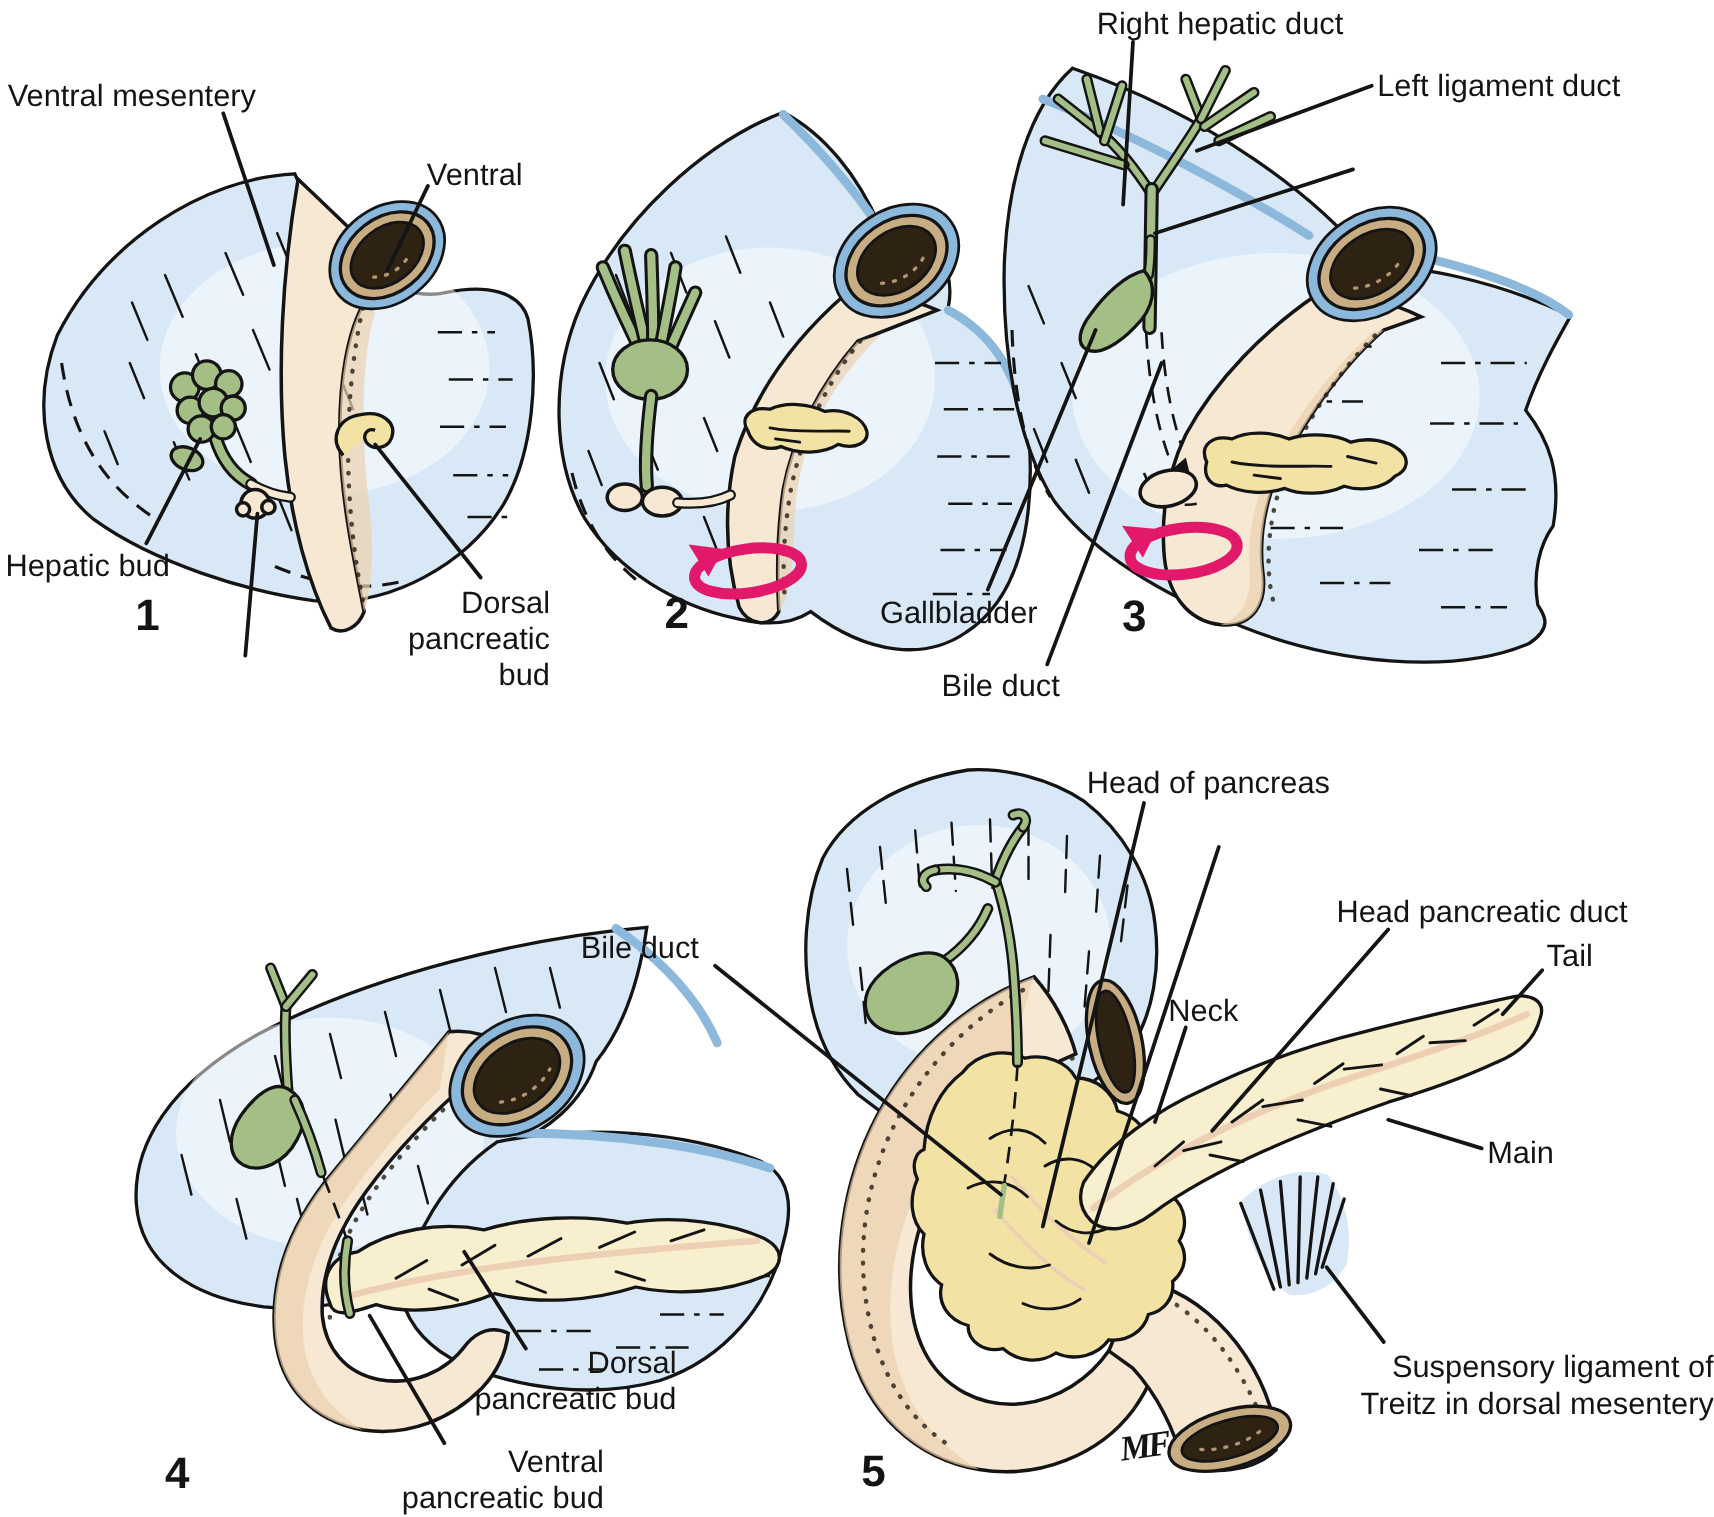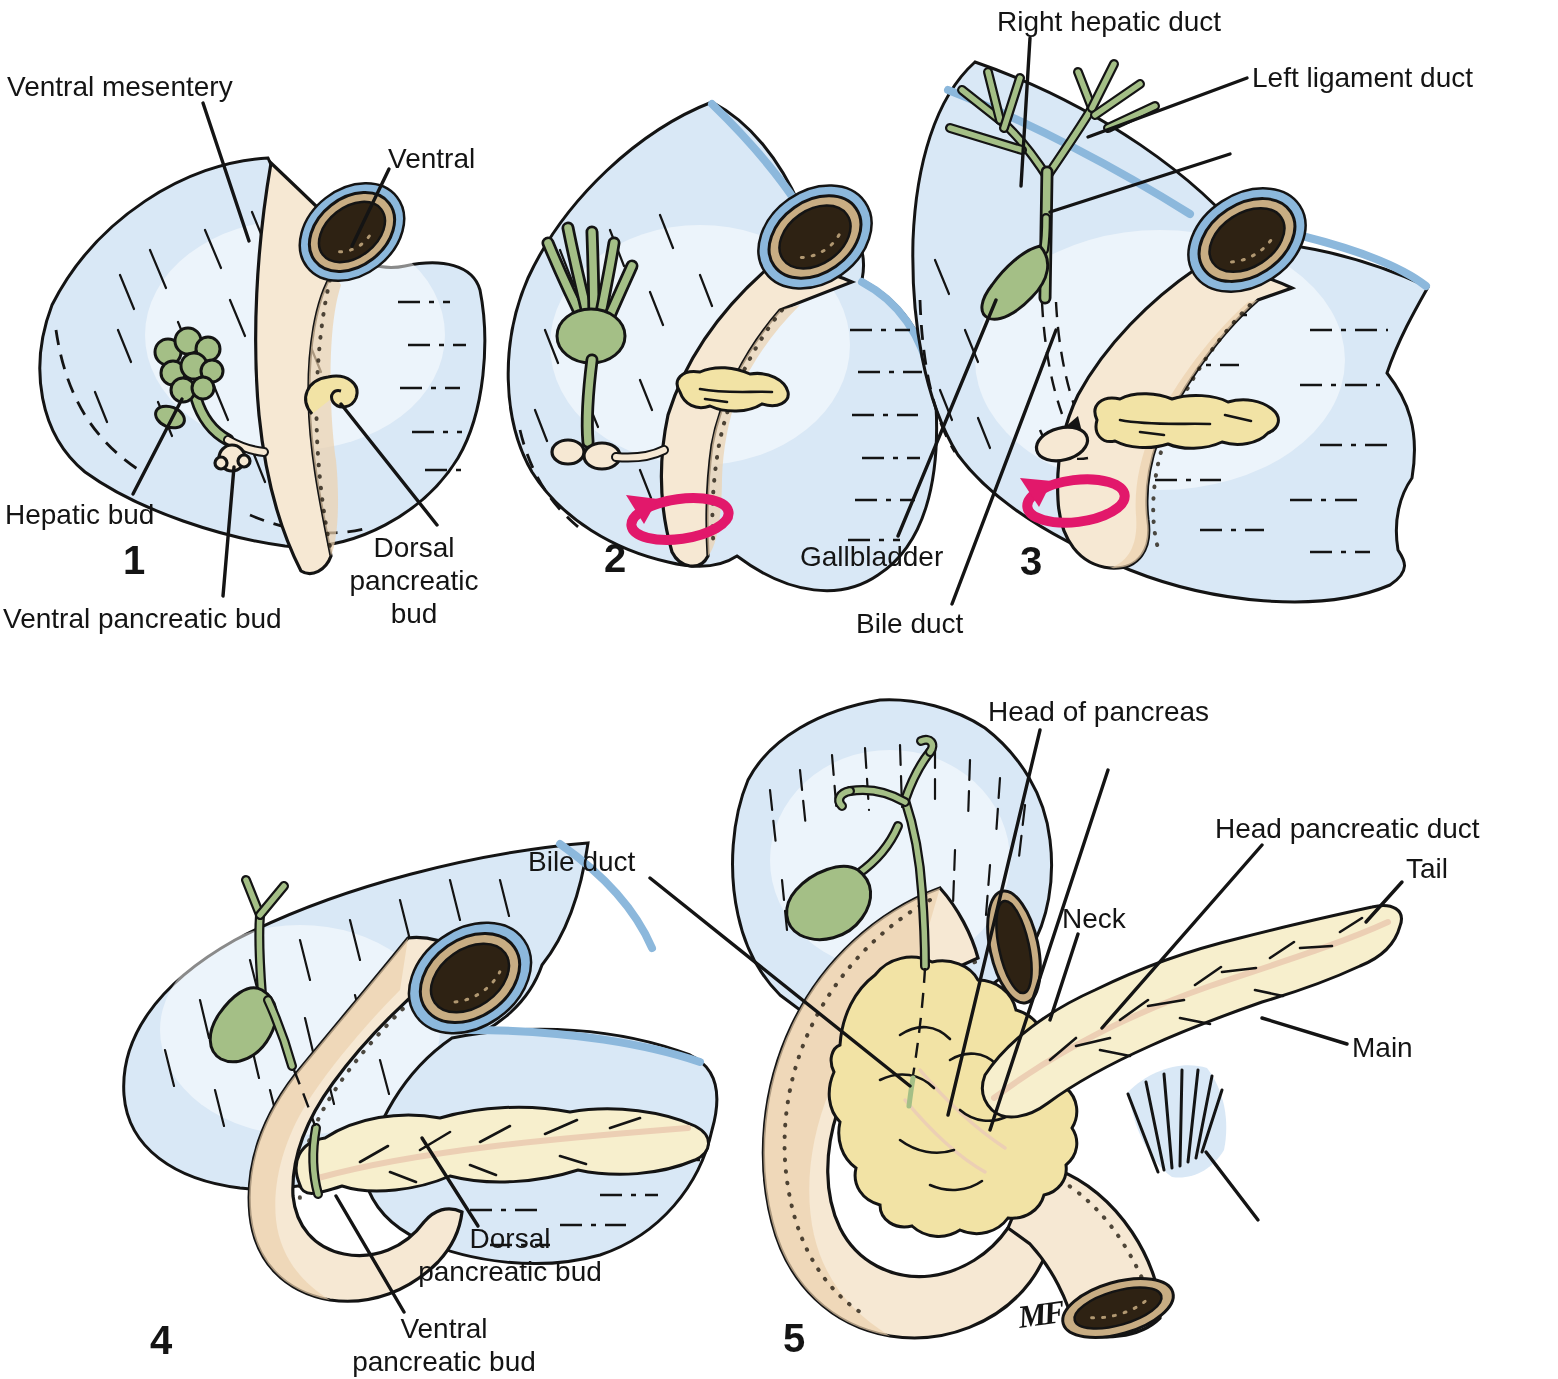--- a/index.html
+++ b/index.html
@@ -1,21 +1,21 @@
 <!DOCTYPE html>
 <html style="--ink: #141414; --mesentery: #d9e8f6; --mesedge: #8cb8dc; --gut: #f6e8d3; --gutshade: #ecd2ae; --green: #a4bf86; --yellow: #f2e3a5; --yellow2: #f7efcd; --pduct: #eccfb4; --pink: #e2186b; --rim: #c8ad83; --lumen: #2e2213;"><head>
 <meta charset="utf-8">
 <style>
   html,body{margin:0;padding:0;background:#fff}
   #stage{position:relative;width:1558px;height:1379px;background:#fff;overflow:hidden;
          font-family:"Liberation Sans",sans-serif;color:var(--ink)}
   #art{position:absolute;left:0;top:0}
   .lbl{position:absolute;font-size:28px;line-height:1.18;color:var(--ink);white-space:nowrap}
   .lbl .ln{display:block}
-  .center{text-align:center;white-space:normal}
+  .center{text-align:right;white-space:normal}
   .num{position:absolute;font-size:40px;font-weight:bold;color:var(--ink)}
   .sig{position:absolute;font:italic 700 32px "Liberation Serif",serif;color:var(--ink);
        transform:rotate(-8deg);letter-spacing:-3px}
   
   .mes{fill:var(--mesentery);stroke:var(--ink);stroke-width:3}
   .hl{fill:#ffffff;opacity:.5;stroke:none}
   .edge{fill:none;stroke:var(--mesedge);stroke-width:8;stroke-linecap:round}
   .hatch{fill:none;stroke:var(--ink);stroke-width:2.2;stroke-linecap:round}
   .dashrow{fill:none;stroke:var(--ink);stroke-width:2.4;stroke-dasharray:22 9 5 9}
   .dashedge{fill:none;stroke:var(--ink);stroke-width:2.8;stroke-dasharray:15 10}
@@ -424,21 +424,20 @@
     <line class="leader" x1="1078" y1="934" x2="1050" y2="1020"></line>
     <line class="leader" x1="1347" y1="1044" x2="1262" y2="1018"></line>
     <line class="leader" x1="1258" y1="1220" x2="1206" y2="1152"></line>
   </g>
 </svg>
 
   <div class="lbl" style="left:7px;top:70px">Ventral mesentery</div>
   <div class="lbl" style="left:388px;top:142px">Ventral</div>
   <div class="lbl" style="left:5px;top:498px">Hepatic bud</div>
   <div class="num" style="left:123px;top:538px">1</div>
-  <div class="lbl" style="left:3px;top:602px">Ventral pancreatic bud</div>
   <div class="lbl center" style="left:328px;top:531px;width:172px">
     <span class="ln">Dorsal</span>
     <span class="ln">pancreatic bud</span>
   </div>
 
   <div class="num" style="left:604px;top:536px">2</div>
 
   <div class="lbl" style="left:997px;top:5px">Right hepatic duct</div>
   <div class="lbl" style="left:1252px;top:61px">Left ligament duct</div>
   <div class="lbl" style="left:800px;top:540px">Gallbladder</div>
@@ -454,15 +453,19 @@
     <span class="ln">Ventral</span>
     <span class="ln">pancreatic bud</span>
   </div>
 
   <div class="lbl" style="left:528px;top:845px">Bile duct</div>
   <div class="lbl" style="left:988px;top:695px">Head of pancreas</div>
   <div class="lbl" style="left:1215px;top:812px">Head pancreatic duct</div>
   <div class="lbl" style="left:1406px;top:852px">Tail</div>
   <div class="lbl" style="left:1062px;top:902px">Neck</div>
   <div class="lbl" style="left:1352px;top:1031px">Main</div>
+  <div class="lbl center" style="left:1210px;top:1226px;width:348px">
+    <span class="ln">Suspensory ligament of</span>
+    <span class="ln">Treitz in dorsal mesentery</span>
+  </div>
   <div class="num" style="left:783px;top:1316px">5</div>
   <div class="sig" style="left:1018px;top:1296px">MF</div>
 </div>
 
 </body></html>

